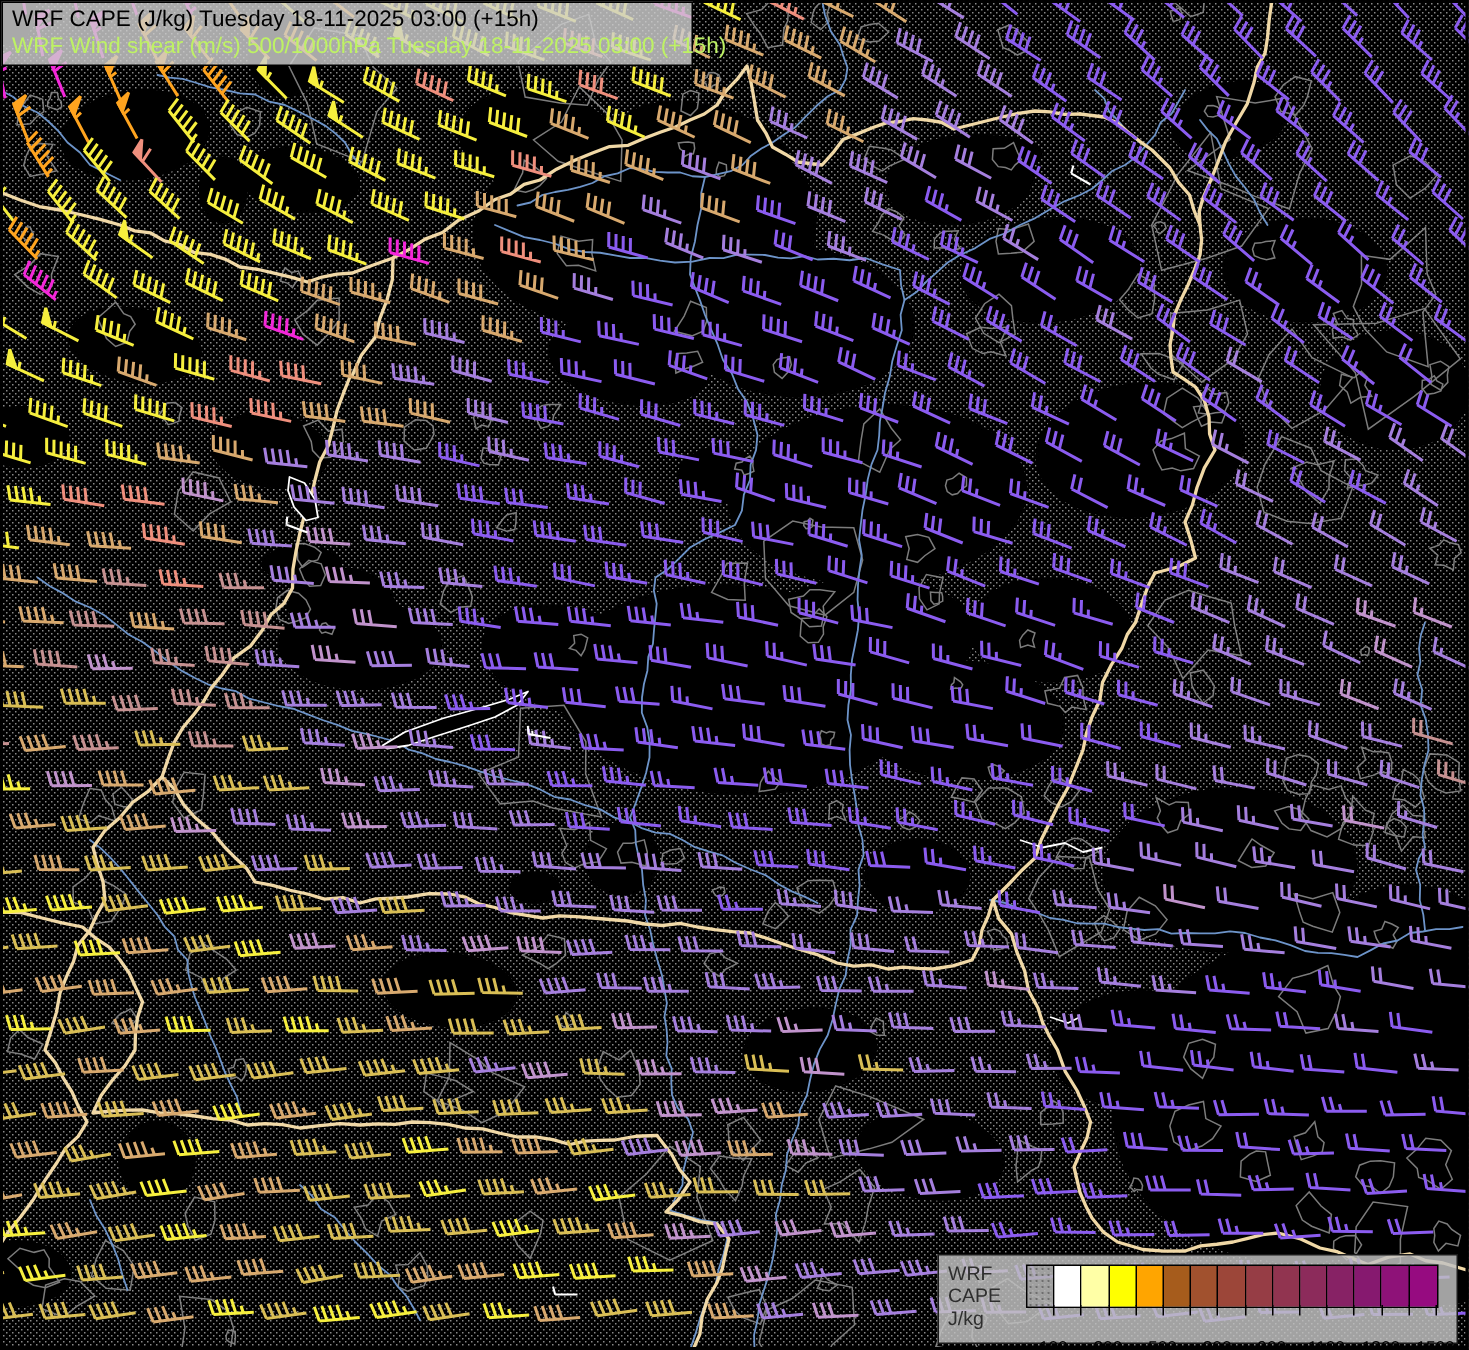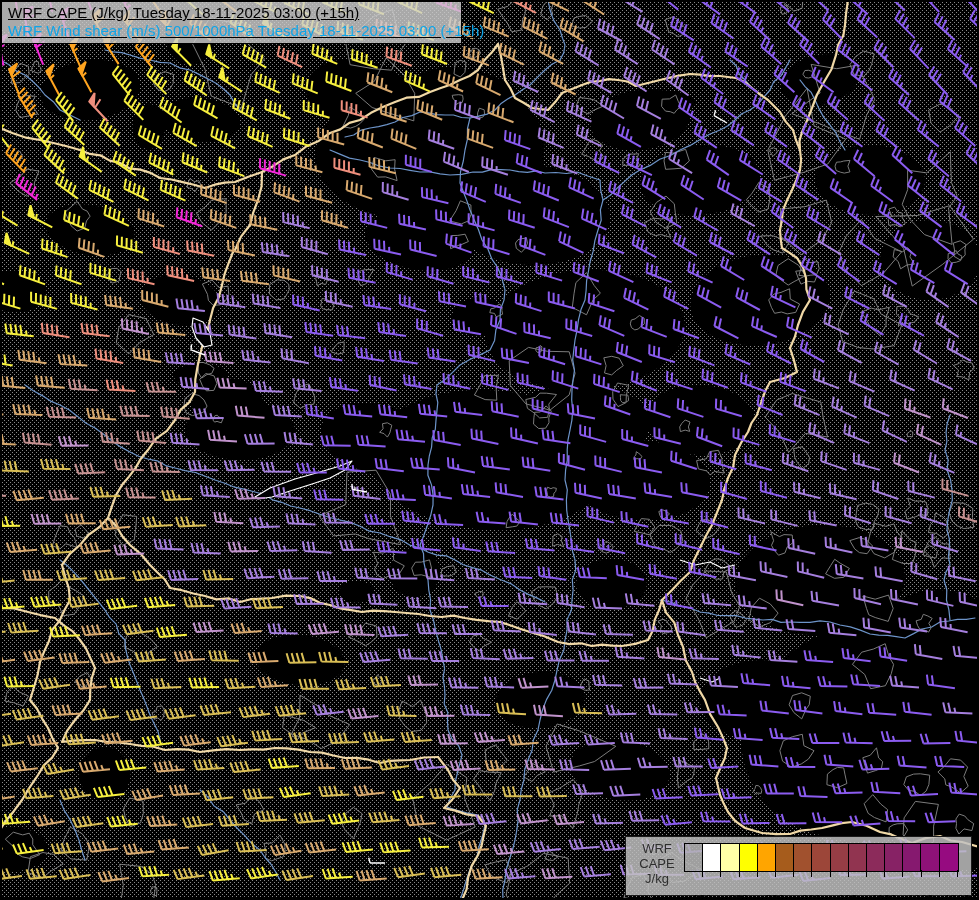--- a/index.html
+++ b/index.html
@@ -2,26 +2,26 @@
 <html><head>
 <meta charset="utf-8">
 <style>
   html,body{margin:0;padding:0;background:#222;}
   #stage{position:relative;width:979px;height:900px;background:#000;overflow:hidden;
          font-family:"Liberation Sans",sans-serif;}
   #map-svg{position:absolute;left:0;top:0;}
   
   #title-box{position:absolute;left:1px;top:1px;width:461px;box-sizing:border-box;
     background:rgba(206,206,206,0.82);border:1px solid #000;
-    padding:2px 6px 3px 6px;line-height:18px;font-size:15px;letter-spacing:0px;text-decoration:underline;}
+    padding:2px 6px 3px 6px;line-height:18px;font-size:15px;letter-spacing:0px;}
   #title-line1{color:#000;white-space:nowrap;}
-  #title-line2{color:#0ea5e9;white-space:nowrap;}
+  #title-line2{color:#bef264;white-space:nowrap;}
   
   #legend{position:absolute;left:625px;top:836px;width:347px;height:60px;box-sizing:border-box;
-    background:rgba(193,193,193,0.84);border:1px solid #1a1a1a;display:flex;text-align:center;}
+    background:rgba(193,193,193,0.84);border:1px solid #1a1a1a;display:flex;}
   #legend-title{width:50px;padding:4px 0 0 6px;font-size:13px;line-height:15px;color:#2e2e2e;}
   #legend-barwrap{position:relative;flex:1;}
   #legend-bar{position:absolute;left:2px;top:6px;height:27px;display:flex;border:1px solid #000;}
   .lcell{width:18.2px;height:100%;border-right:1px solid #000;box-sizing:border-box;}
   .lcell:last-child{border-right:none;}
   .lcell.stipple{background-color:rgba(150,150,150,0.25);
     background-image:radial-gradient(#6e6e6e 22%,rgba(0,0,0,0) 24%);
     background-size:4px 4px;}
   .ltick{position:absolute;top:33px;width:1px;height:7px;background:#000;}
   .llabel{position:absolute;top:56px;font-size:11.5px;color:#000;transform:translateX(-50%);}

